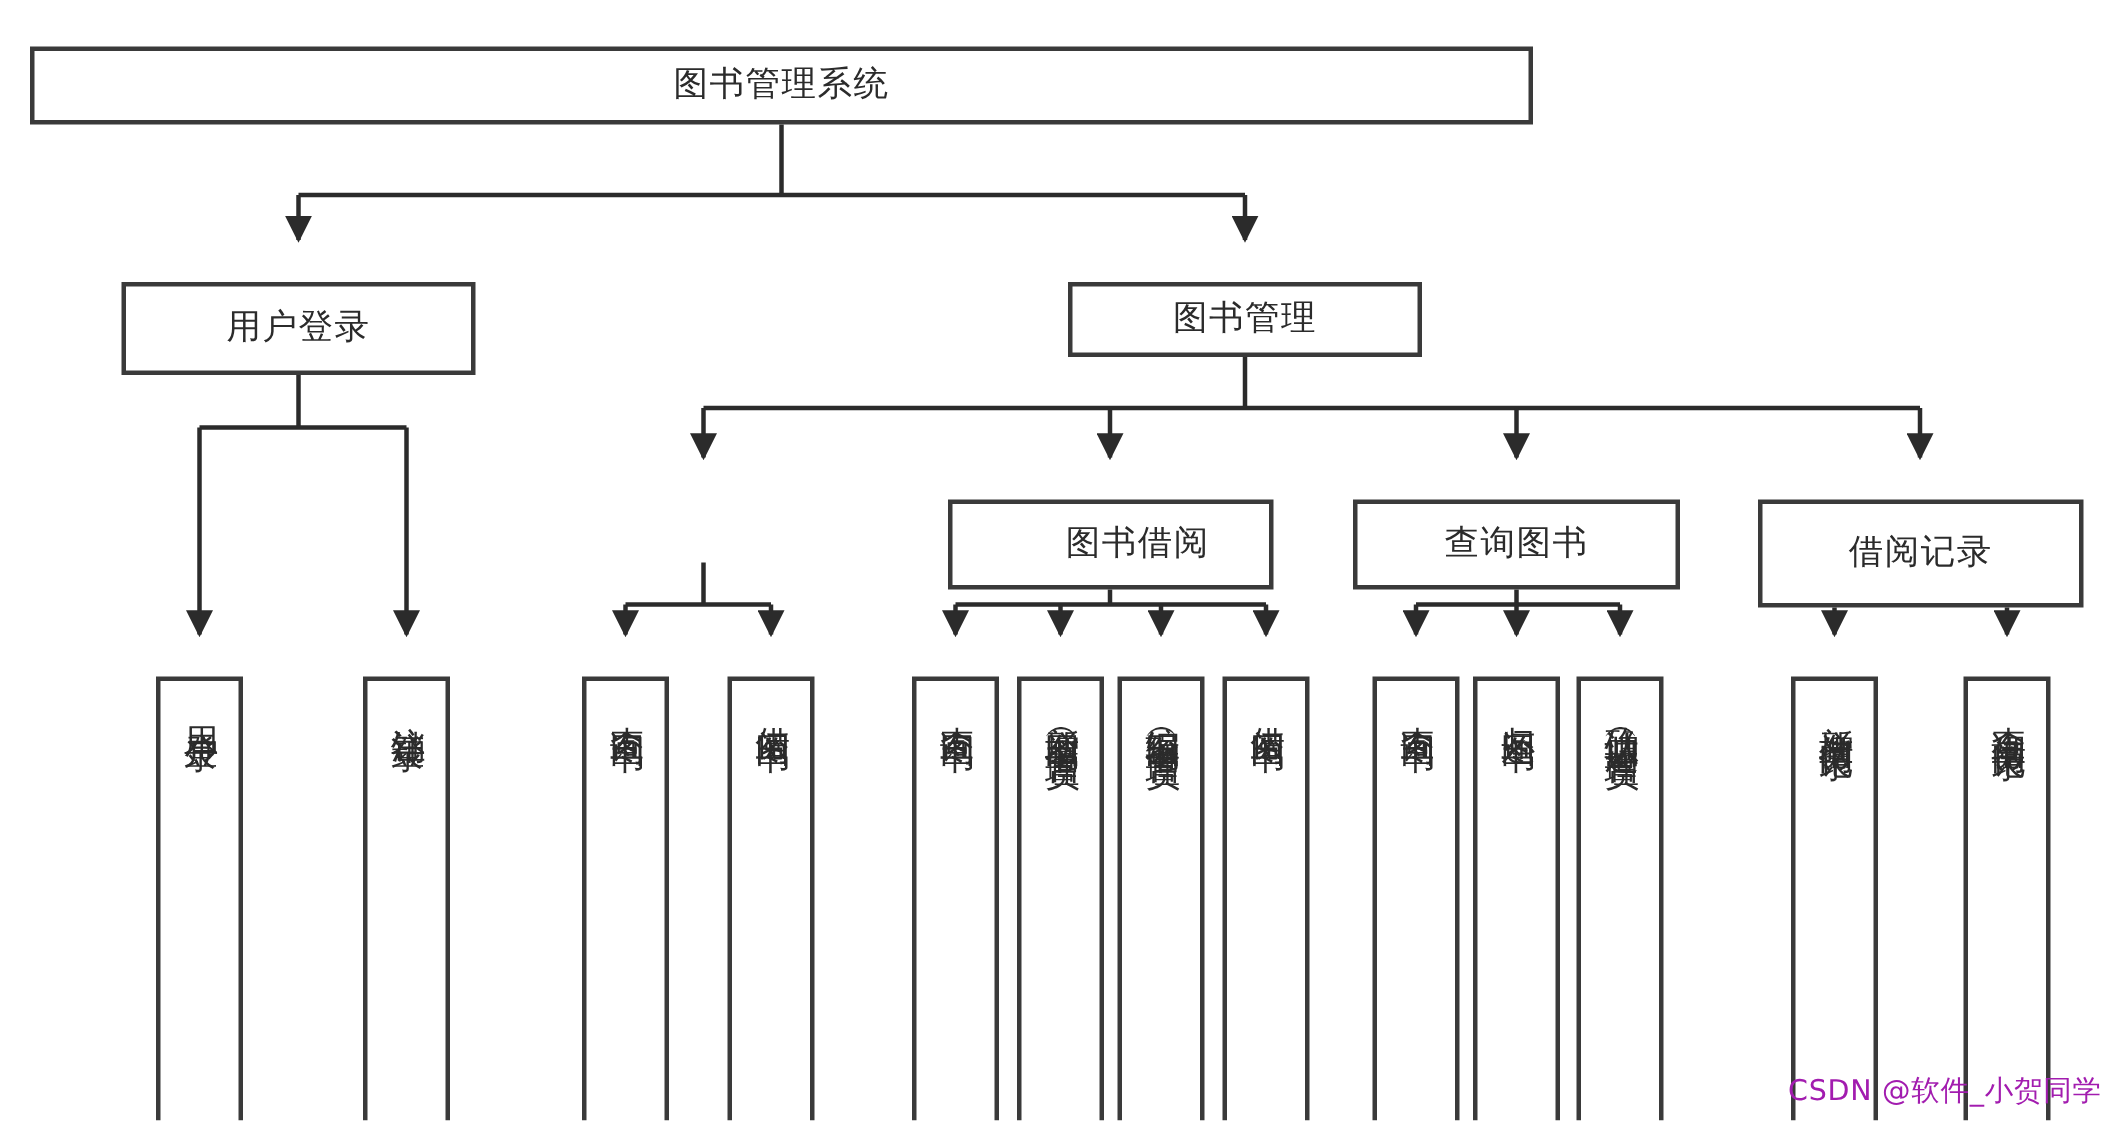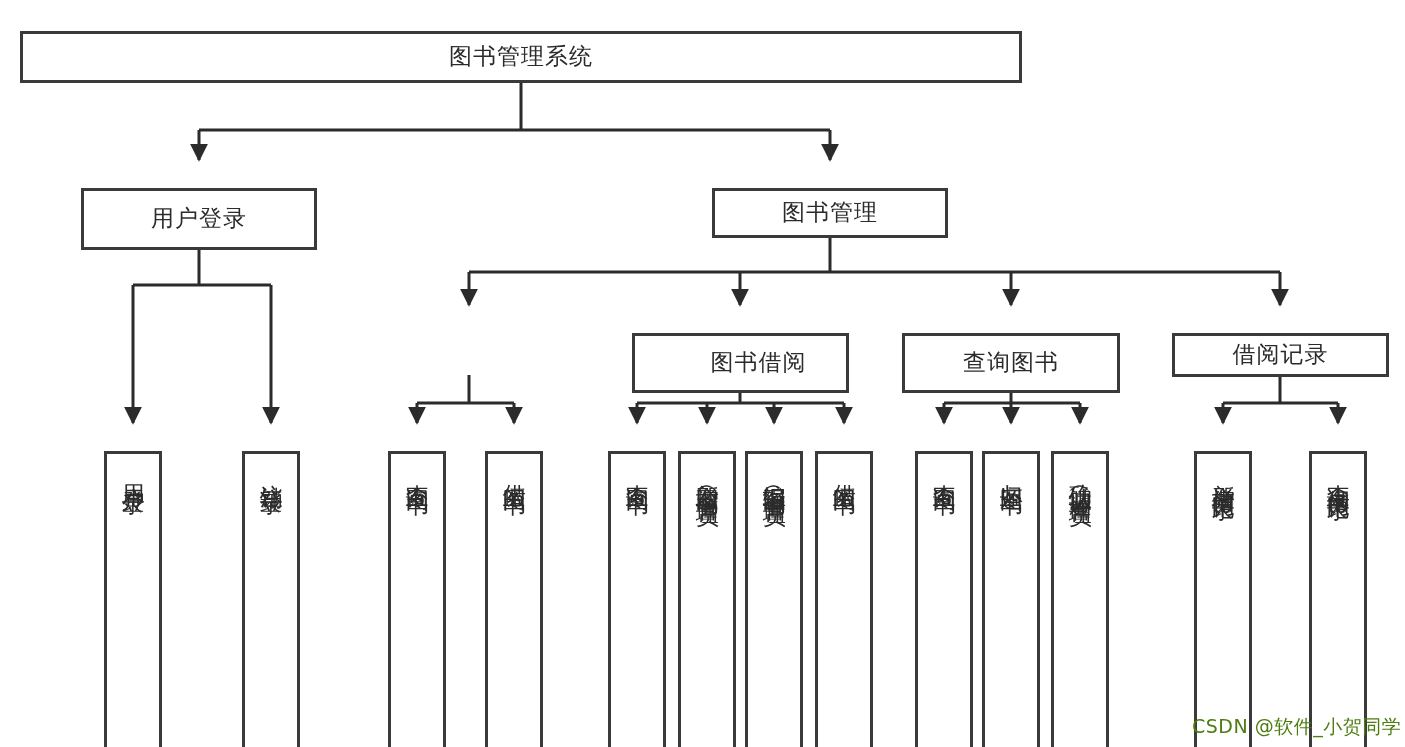--- a/index.html
+++ b/index.html
@@ -52,21 +52,21 @@
     text-orientation: upright;
     font-size: 23px;
     line-height: 1.28;
     letter-spacing: 3px;
     white-space: nowrap;
     color: #2b2b2b;
   }
   .watermark {
     position: absolute;
     font-size: 19px;
-    color: #4d7c0f;
+    color: #a21caf;
     white-space: nowrap;
     letter-spacing: 0.5px;
     pointer-events: none;
   }
 </style>
 </head>
 <body>
 
 <div id="diagram-root">
 
@@ -120,21 +120,21 @@
     </g>
   </svg>
 
   <div class="node horizontal" style="left:20px; top:13px; width:1002px; height:52px;">图书管理系统</div>
 
   <div class="node horizontal" style="left:81px; top:170px; width:236px; height:62px;">用户登录</div>
   <div class="node horizontal" style="left:712px; top:170px; width:236px; height:50px;">图书管理</div>
 
   <div class="node horizontal" style="left:632px; top:315px; width:217px; height:60px;padding-left:36px;">图书借阅</div>
   <div class="node horizontal" style="left:902px; top:315px; width:218px; height:60px;">查询图书</div>
-  <div class="node horizontal" style="left:1172px; top:315px; width:217px; height:44px;">借阅记录</div>
+  <div class="node horizontal" style="left:1172px; top:315px; width:217px; height:72px;">借阅记录</div>
 
   <div class="node vertical" style="left:104px; top:433px; width:58px; height:300px;">
     <span class="vlabel">用户登录</span>
   </div>
   <div class="node vertical" style="left:242px; top:433px; width:58px; height:300px;">
     <span class="vlabel">注销登录</span>
   </div>
 
   <div class="node vertical" style="left:388px; top:433px; width:58px; height:300px;">
     <span class="vlabel">查询图书</span>

